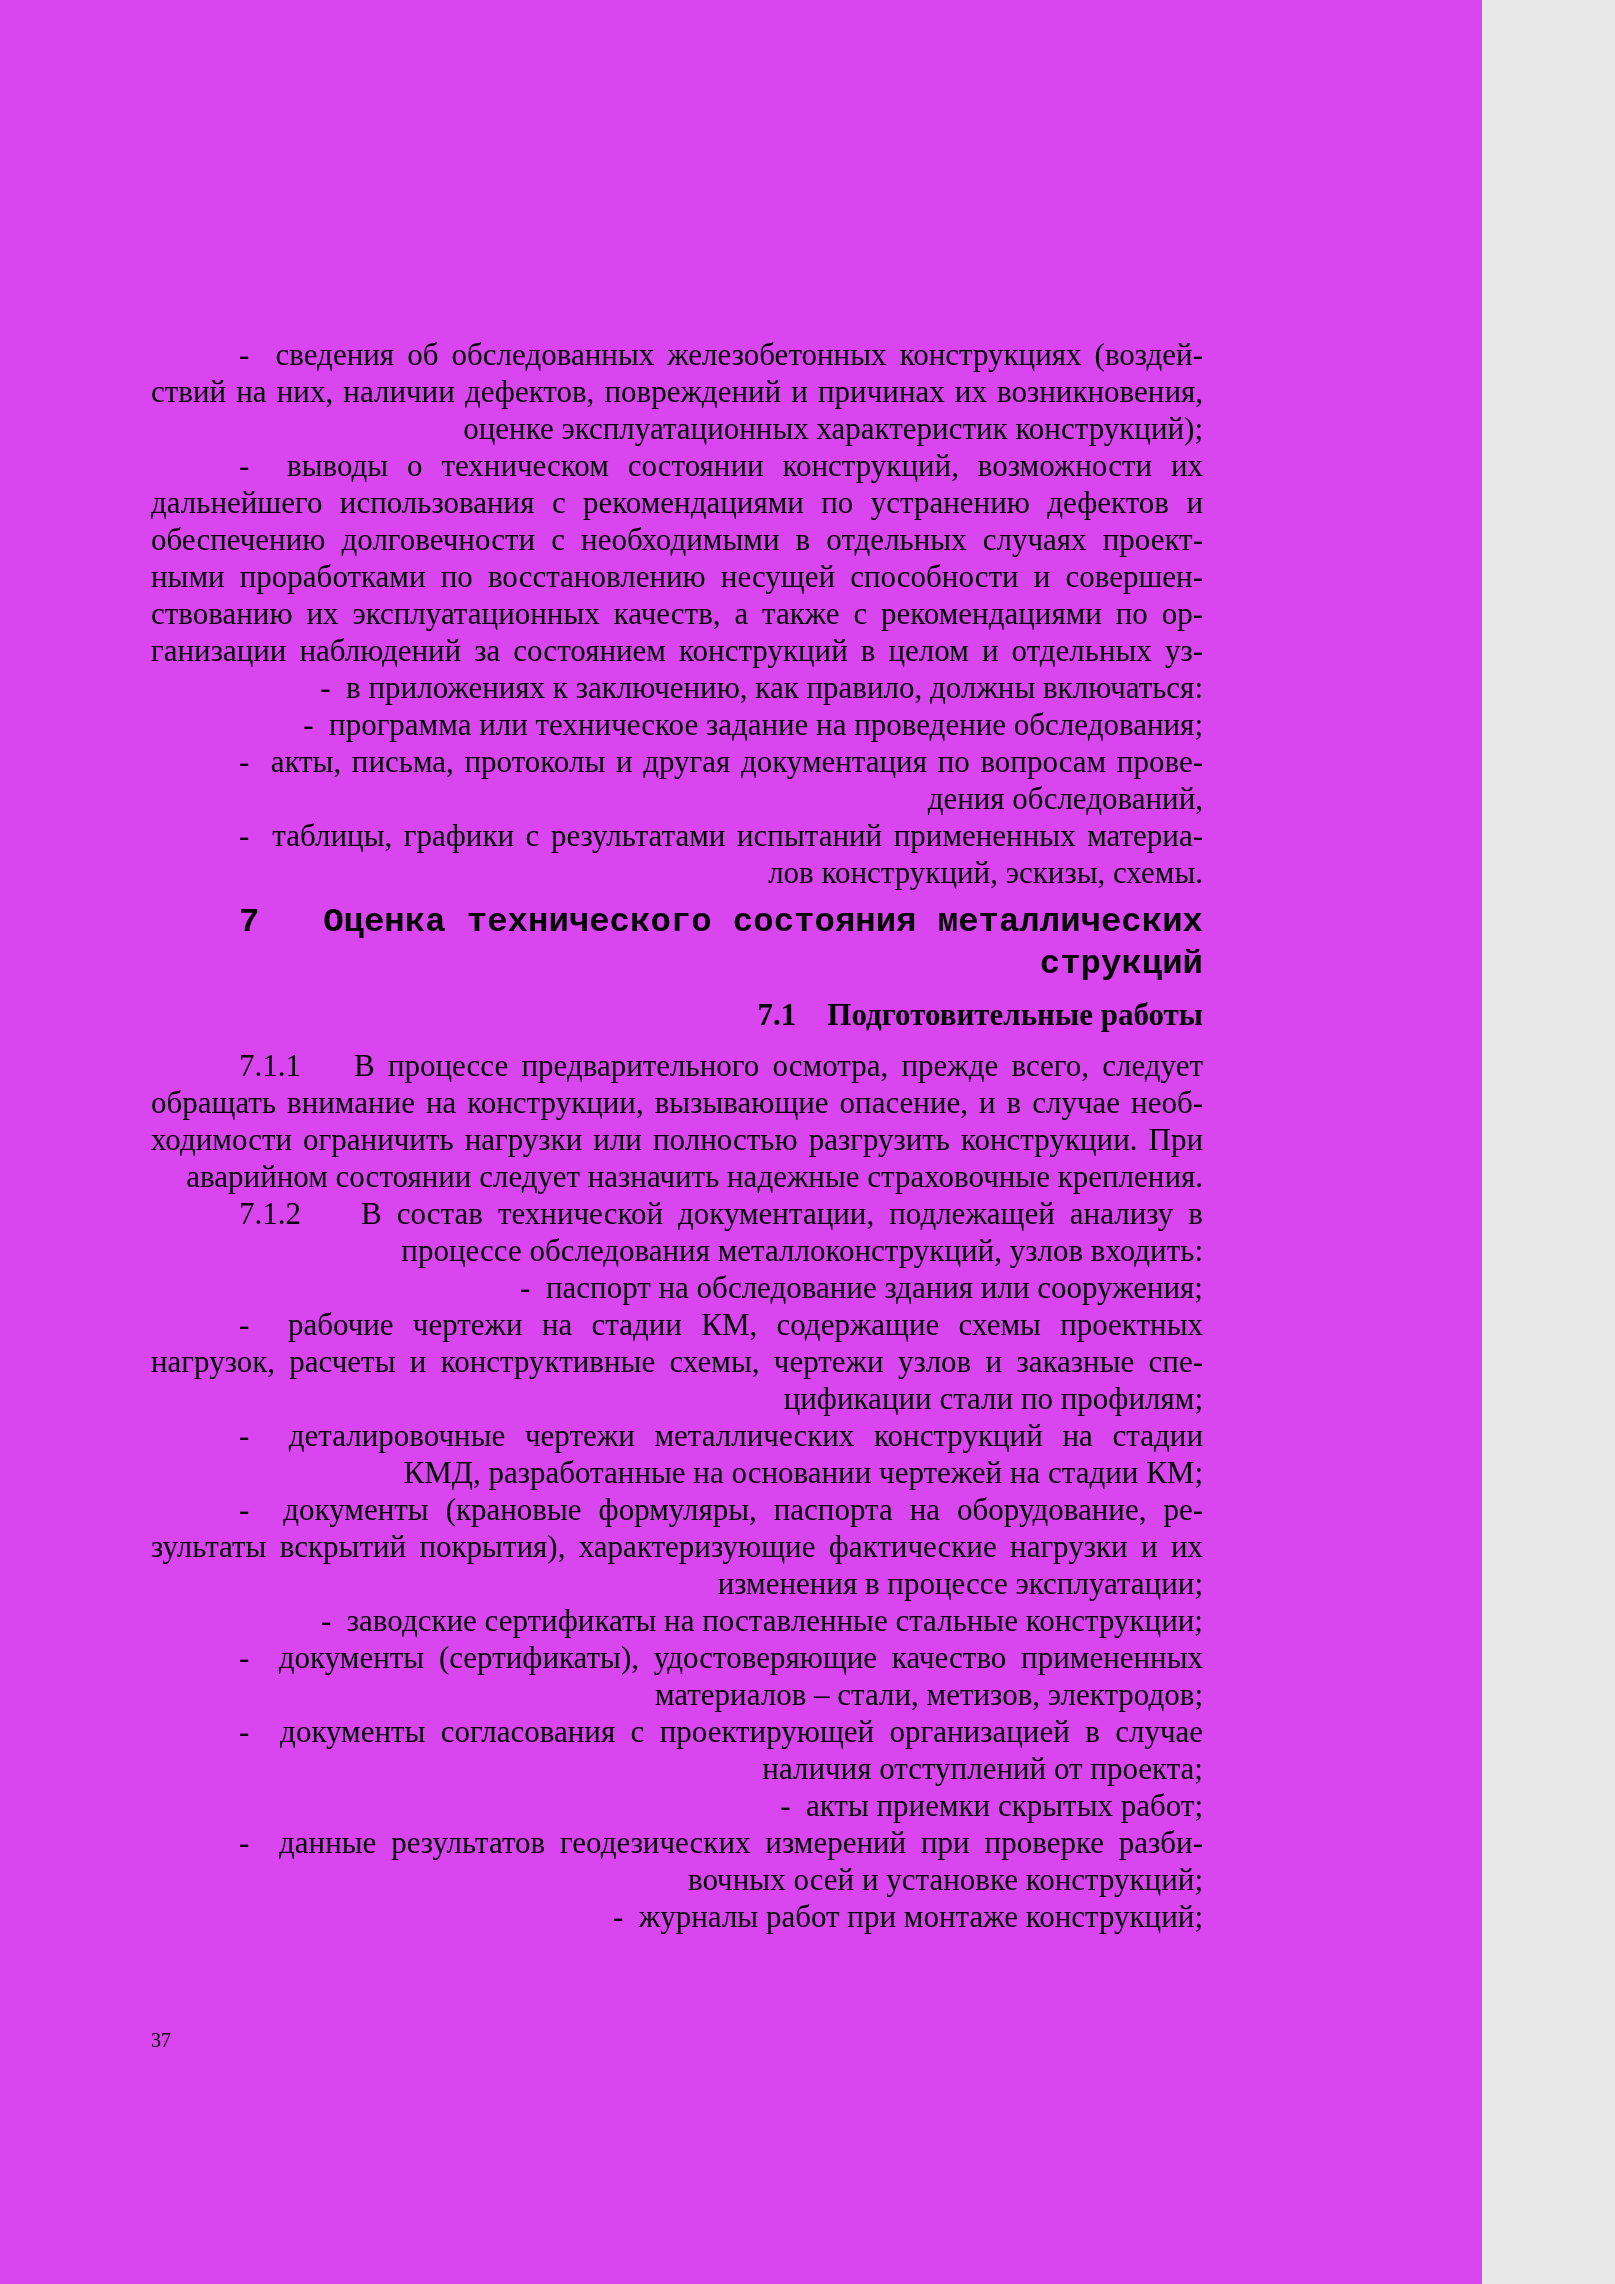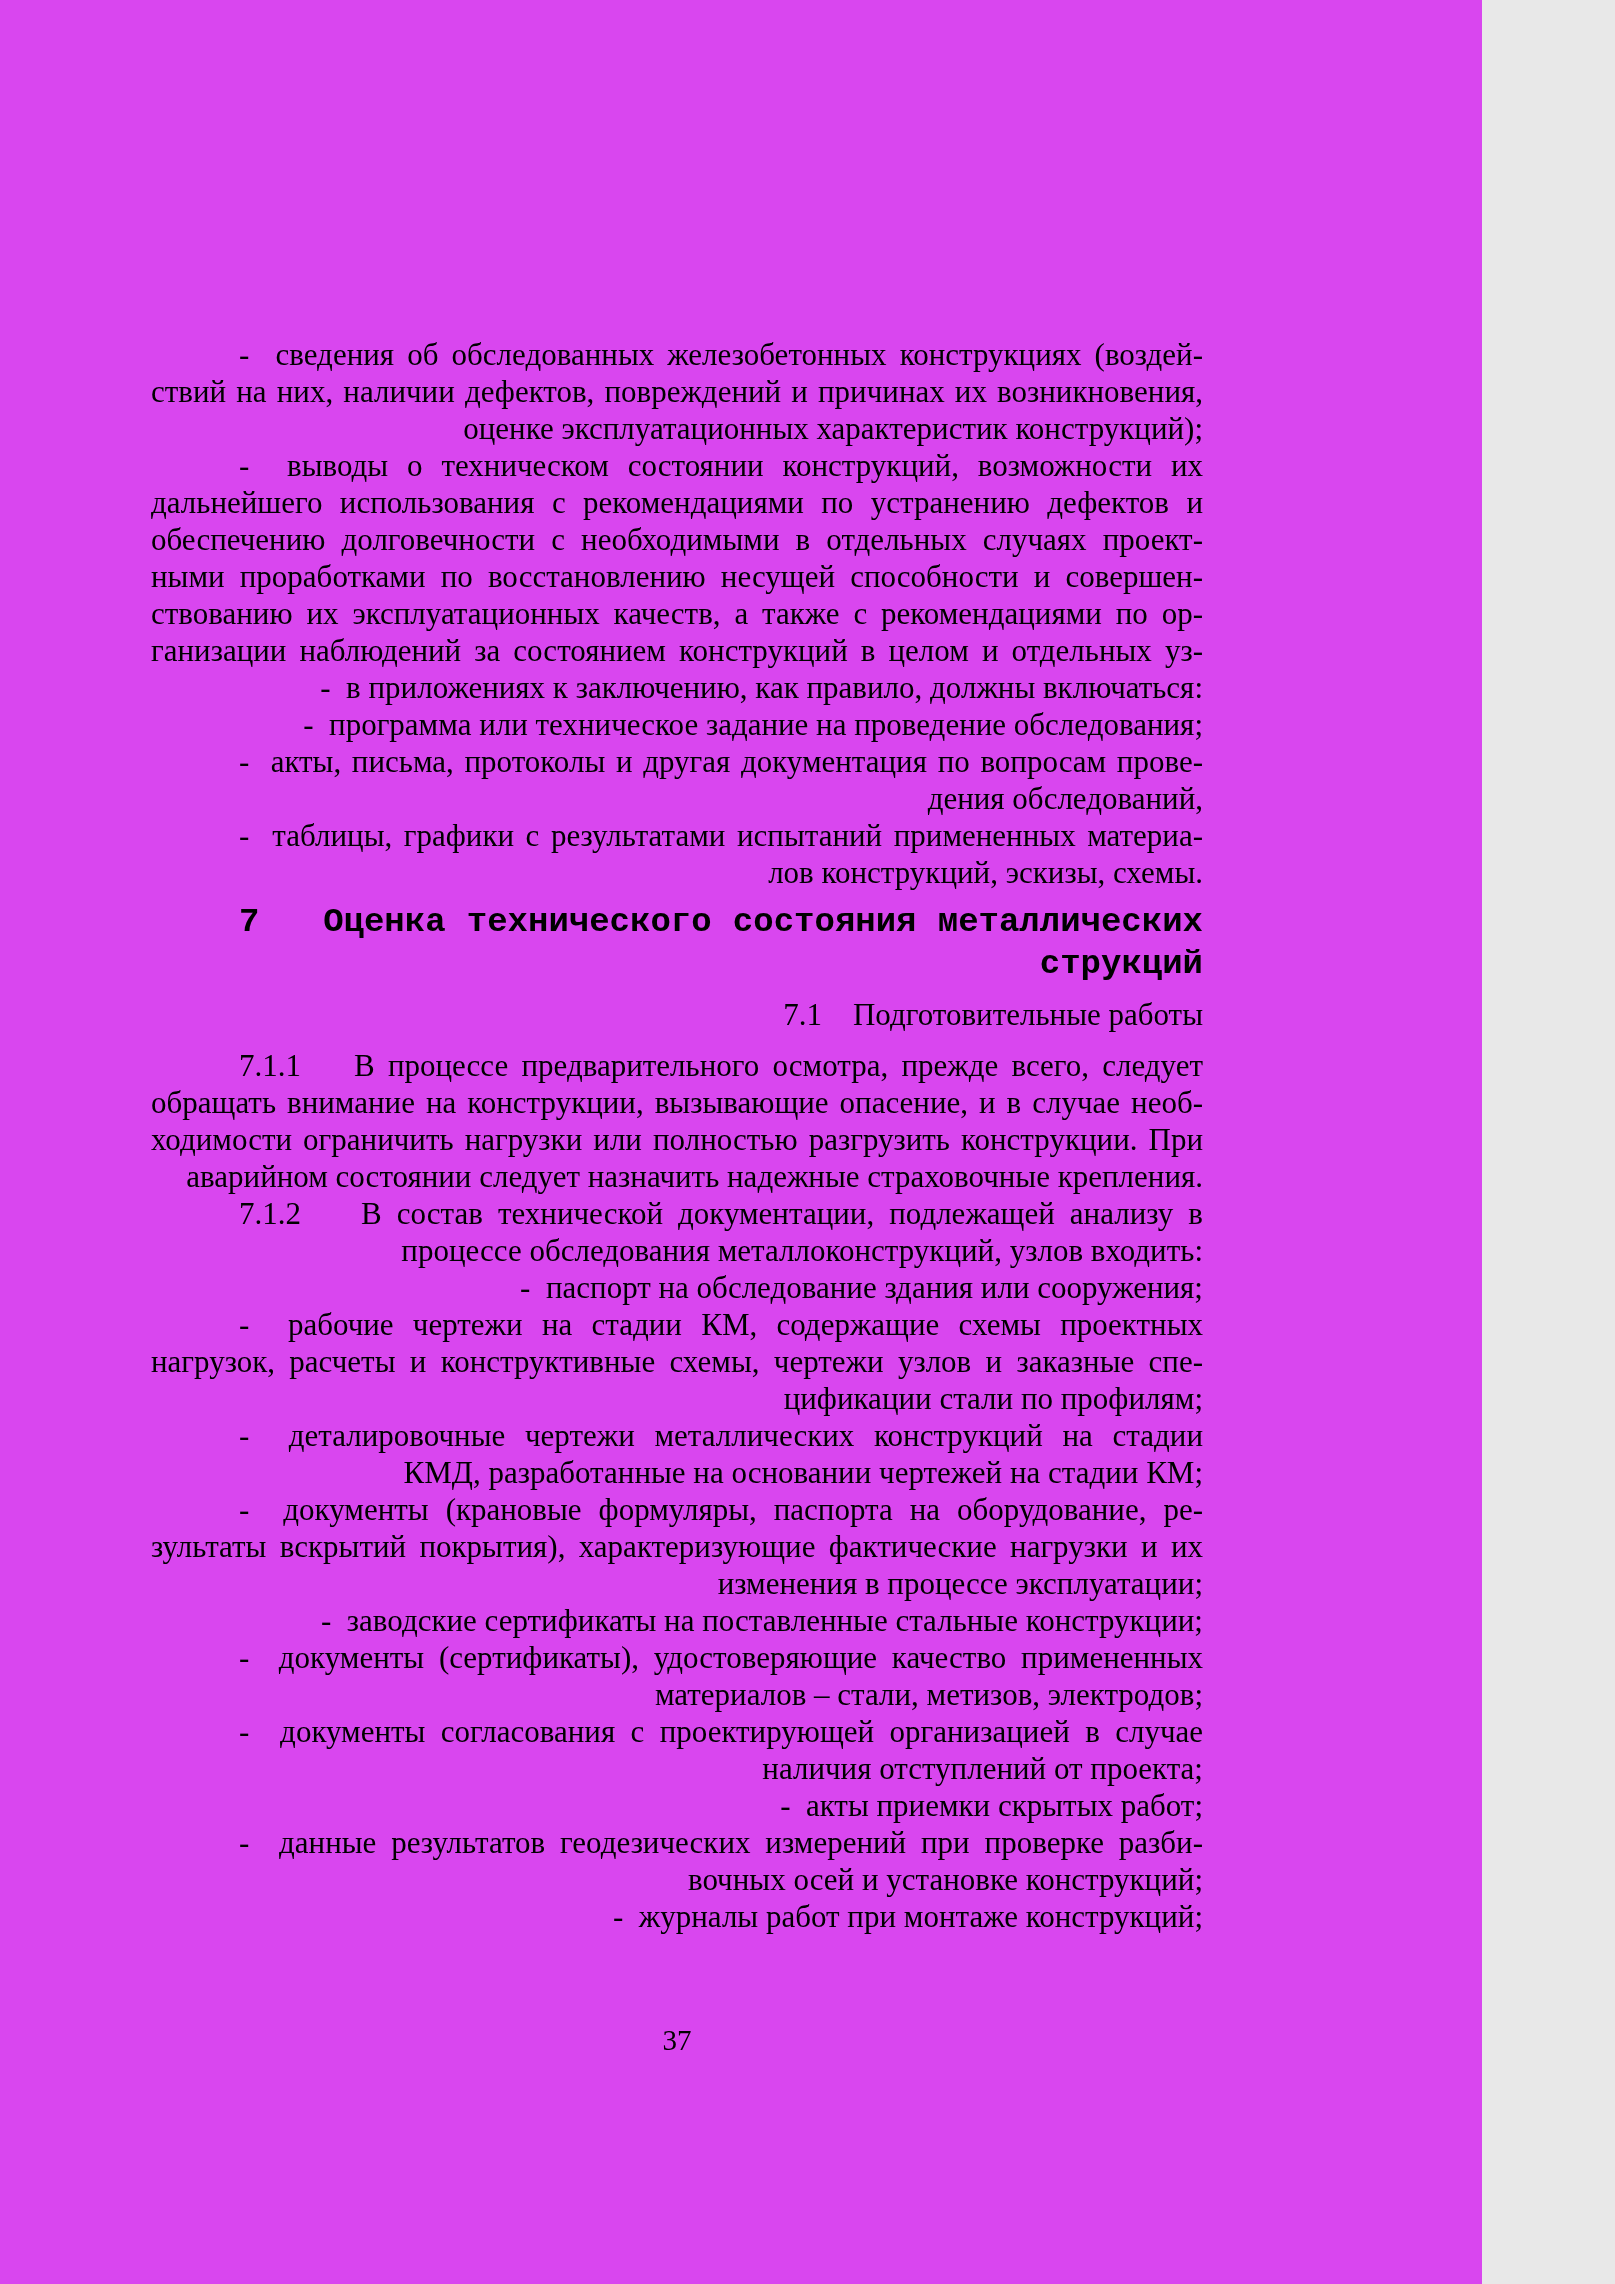--- a/index.html
+++ b/index.html
@@ -38,30 +38,30 @@
   .block.h1 { margin-top: 10.4px; }
   .block.h1 .line {
     font-weight: bold;
     font-size: 34px;
     line-height: 42px;
     height: 42px;
     font-family: Liberation Mono, monospace;
   }
   .block.h2 { margin-top: 10.4px; margin-bottom: 14.3px; }
   .block.h2 .line {
-    font-weight: normal;
+    font-weight: bold;
     font-size: 31px;
   }
   .page-number {
     position: absolute;
     left: 151px;
     top: 2024px;
     width: 1052px;
-    text-align: center;
-    font-size: 29px;
+    text-align: left;
+    font-size: 20px;
     line-height: 33px;
   }
 </style>
 </head>
 <body>
 
 <div class="page">
   <div class="content">
       <div class="block p">
         <div class="line first just">-&nbsp; сведения об обследованных железобетонных конструкциях (воздей-</div>

